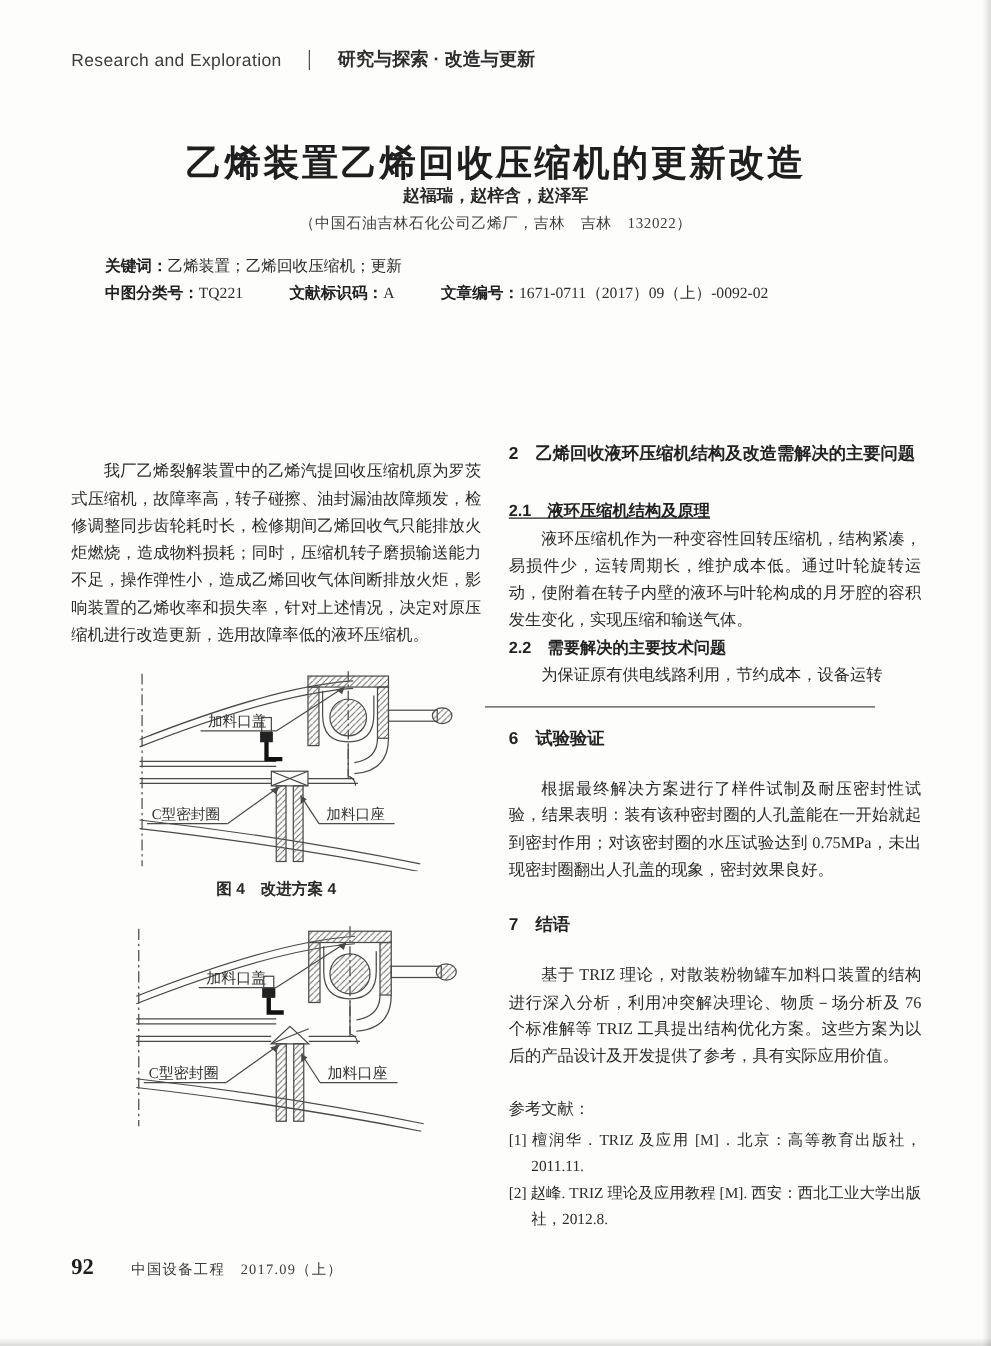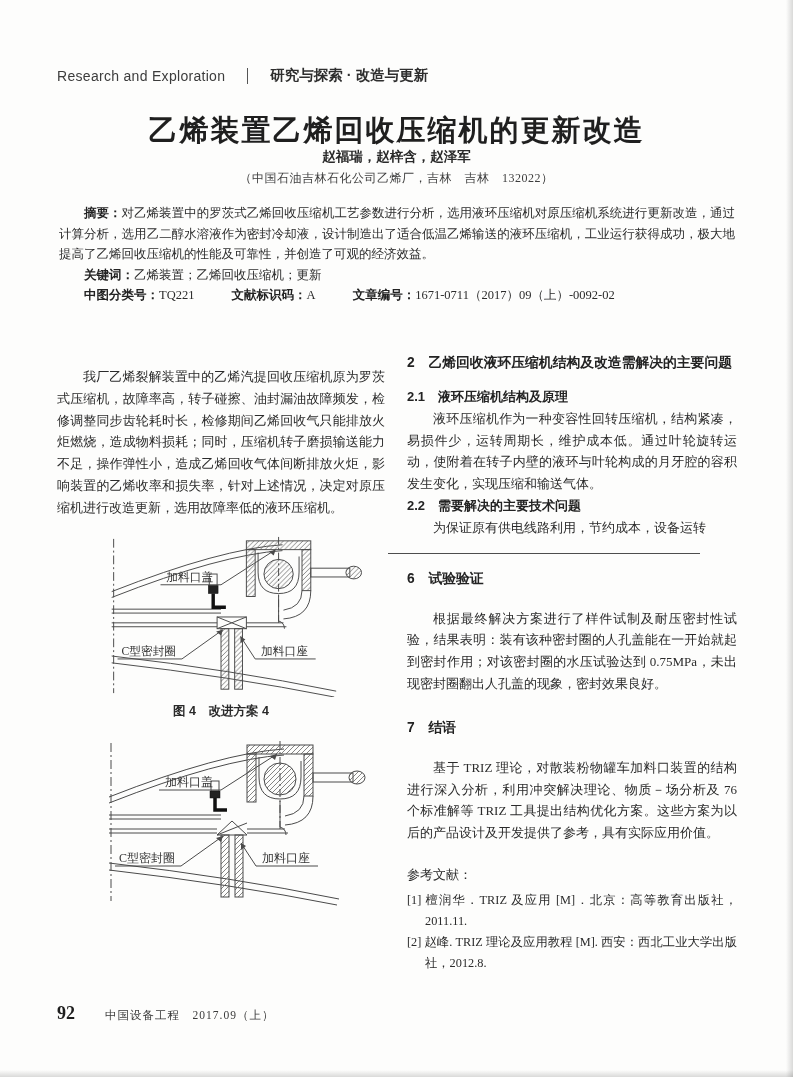--- a/index.html
+++ b/index.html
@@ -7,21 +7,21 @@
     width:793px;height:1077px;position:relative;overflow:hidden;
     background:#fdfdfc;
     font-family:"Liberation Serif","DejaVu Serif",serif;
     color:#2b2b2b;
   }
   .edge-right{position:absolute;top:0;right:0;width:7px;height:100%;
     background:linear-gradient(to right,rgba(0,0,0,0),rgba(0,0,0,0.14));}
   .edge-bottom{position:absolute;bottom:0;left:0;width:100%;height:7px;
     background:linear-gradient(to bottom,rgba(0,0,0,0),rgba(0,0,0,0.14));}
 
-  .hdr{position:absolute;left:57px;top:38px;display:flex;align-items:center;gap:22px;margin-top:28px;}
+  .hdr{position:absolute;left:57px;top:38px;display:flex;align-items:center;gap:22px;}
   .hdr-en{font-family:"Liberation Sans","DejaVu Sans",sans-serif;font-size:14px;color:#3c3c3c;letter-spacing:.3px;}
   .hdr-bar{width:1px;height:16px;background:#555;display:inline-block;}
   .hdr-zh{font-family:"Liberation Sans","DejaVu Sans",sans-serif;font-weight:bold;font-size:14.5px;color:#2e2e2e;}
 
   .title{position:absolute;left:0;top:92px;width:100%;text-align:center;
     font-family:"Liberation Sans","DejaVu Sans",sans-serif;font-weight:bold;
     font-size:29px;letter-spacing:2px;color:#1f1f1f;}
   .authors{position:absolute;left:0;top:148px;width:100%;text-align:center;
     font-weight:bold;font-size:13.5px;font-family:"Liberation Sans","DejaVu Sans",sans-serif;color:#2a2a2a;}
   .affil{position:absolute;left:0;top:170px;width:100%;text-align:center;
@@ -34,21 +34,21 @@
   .meta-line{margin-top:1px;text-indent:2em;}
   .meta-group{margin-right:34px;white-space:nowrap;}
 
   .col{position:absolute;top:352px;font-size:13px;line-height:21.8px;text-align:justify;}
   .col-left{left:57px;width:328px;}
   .col-right{left:407px;width:330px;}
   .sec-h{font-family:"Liberation Sans","DejaVu Sans",sans-serif;font-weight:bold;
     font-size:13.8px;line-height:22px;color:#232323;text-align:left;margin:0;}
   .sub-h{font-family:"Liberation Sans","DejaVu Sans",sans-serif;font-weight:bold;
     font-size:13px;color:#232323;text-align:left;margin:0;}
-  .para{margin:0;text-indent:2em;} .mt10{margin-top:12px;} .mt14{margin-top:14px;} .mt18{margin-top:18px;} .mt22{margin-top:22px;}
+  .para{margin:0;text-indent:2em;} .mt10{margin-top:24px;text-decoration:underline;} .mt14{margin-top:14px;} .mt18{margin-top:18px;} .mt22{margin-top:22px;}
 
   .divider{height:0;border-top:1.5px solid #4d4d4d;margin:14px 0 0 -19px;width:312px;}
 
   .figure{margin-top:16px;}
   .figure svg{display:block;margin-left:14px;}
   .fig-cap{font-family:"Liberation Sans","DejaVu Sans",sans-serif;font-weight:bold;
     font-size:12.5px;text-align:center;margin-top:4px;color:#2a2a2a;}
 
   .refs-h{font-family:"Liberation Sans","DejaVu Sans",sans-serif;font-weight:normal;
     font-size:13px;margin:20px 0 4px 0;text-align:left;}
@@ -85,21 +85,20 @@
   <span class="hdr-en">Research and Exploration</span>
   <span class="hdr-bar"></span>
   <span class="hdr-zh">研究与探索 · 改造与更新</span>
 </div>
 
 <h1 class="title">乙烯装置乙烯回收压缩机的更新改造</h1>
 <div class="authors">赵福瑞，赵梓含，赵泽军</div>
 <div class="affil">（中国石油吉林石化公司乙烯厂，吉林　吉林　132022）</div>
 
 <div class="abs-block">
-  <p><span class="lbl">摘要：</span><span>对乙烯装置中的罗茨式乙烯回收压缩机工艺参数进行分析，选用液环压缩机对原压缩机系统进行更新改造，通过计算分析，选用乙二醇水溶液作为密封冷却液，设计制造出了适合低温乙烯输送的液环压缩机，工业运行获得成功，极大地提高了乙烯回收压缩机的性能及可靠性，并创造了可观的经济效益。</span></p>
   <p><span class="lbl">关键词：</span><span>乙烯装置；乙烯回收压缩机；更新</span></p>
   <p class="meta-line">
     <span class="meta-group"><span class="lbl">中图分类号：</span><span>TQ221</span></span>
     <span class="meta-group"><span class="lbl">文献标识码：</span><span>A</span></span>
     <span class="meta-group"><span class="lbl">文章编号：</span><span>1671-0711（2017）09（上）-0092-02</span></span>
   </p>
 </div>
 
 <div class="col col-left">
   <p class="para mt14">我厂乙烯裂解装置中的乙烯汽提回收压缩机原为罗茨式压缩机，故障率高，转子碰擦、油封漏油故障频发，检修调整同步齿轮耗时长，检修期间乙烯回收气只能排放火炬燃烧，造成物料损耗；同时，压缩机转子磨损输送能力不足，操作弹性小，造成乙烯回收气体间断排放火炬，影响装置的乙烯收率和损失率，针对上述情况，决定对原压缩机进行改造更新，选用故障率低的液环压缩机。</p>

